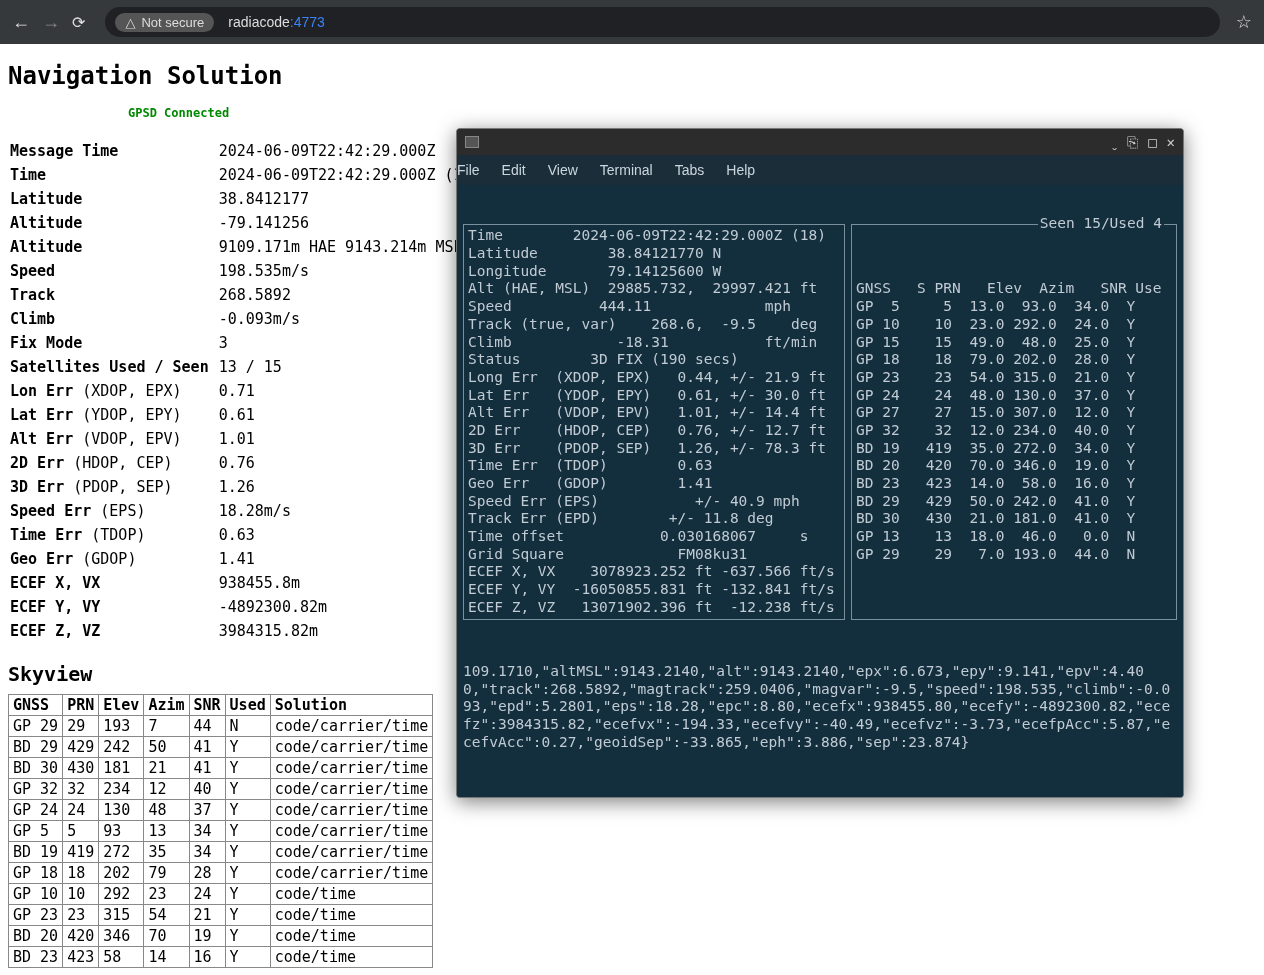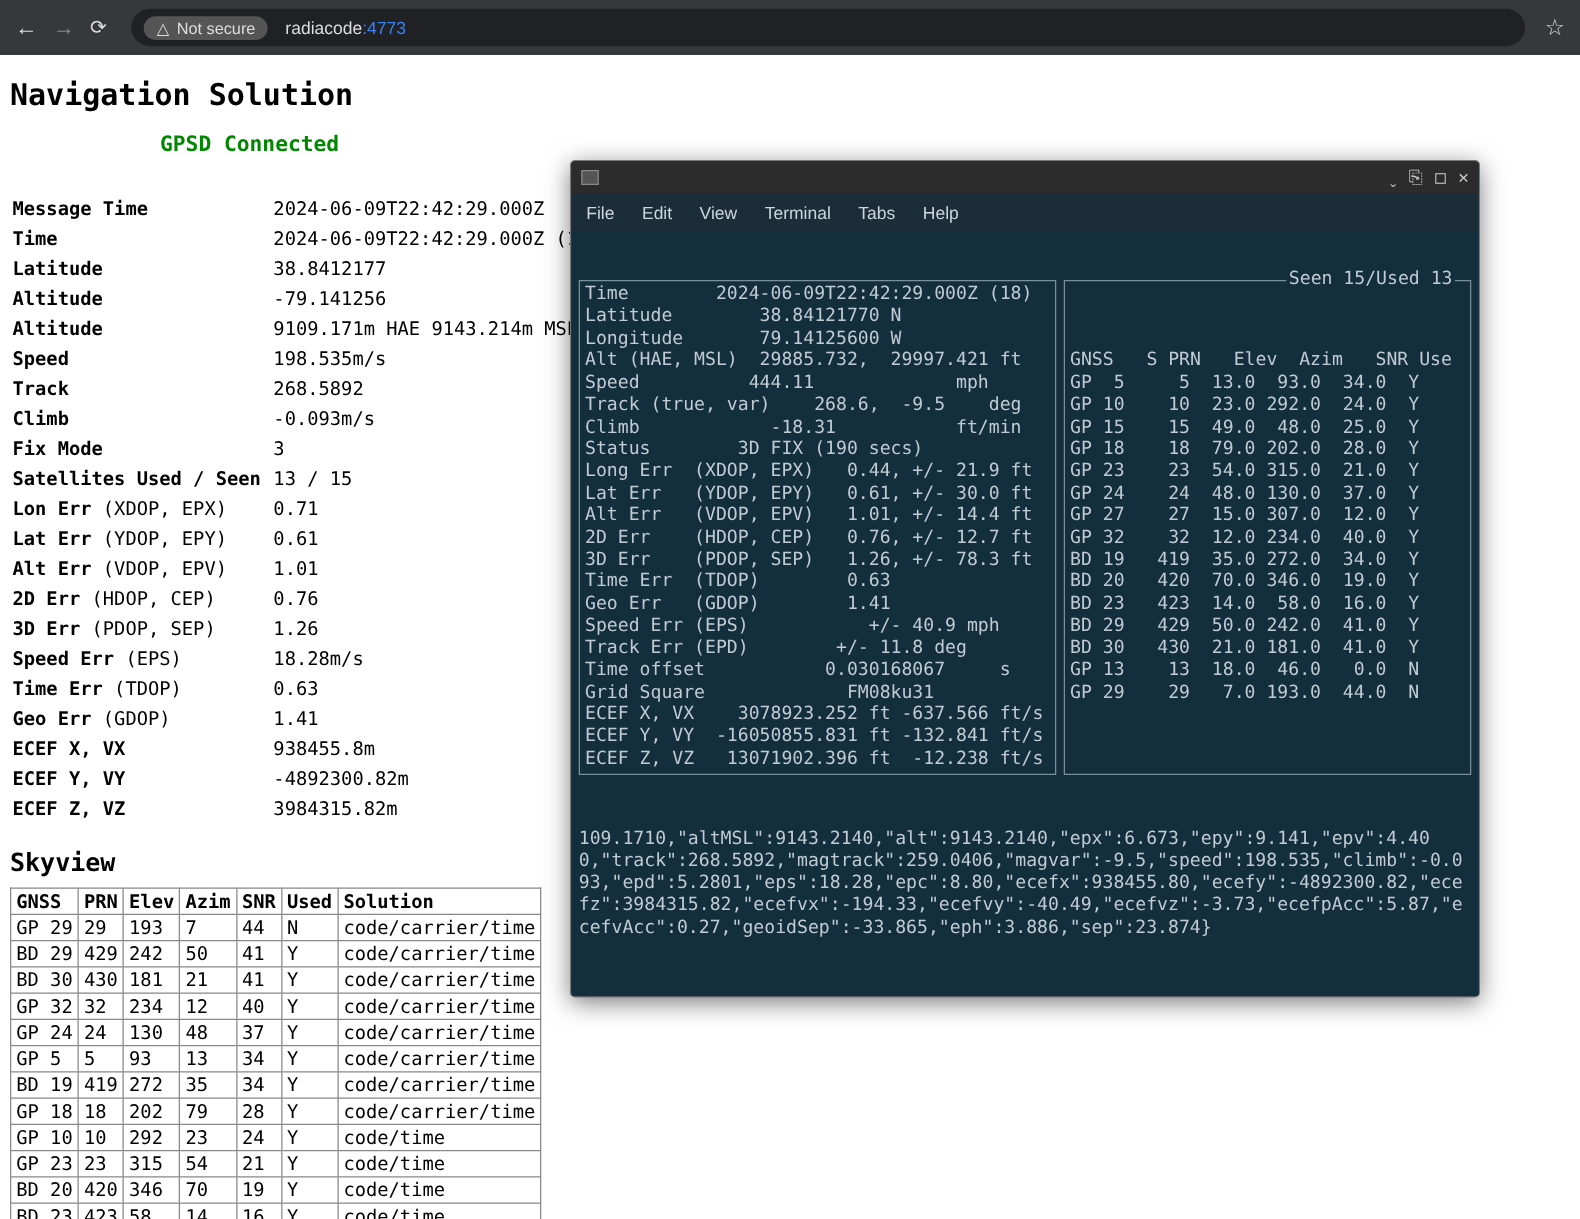--- a/index.html
+++ b/index.html
@@ -48,21 +48,21 @@
   gap: 6px;
   margin-right: 14px;
   font-size: 13px;
 }
 .addr-host { color: #ddd; }
 .addr-port { color: #3b82f6; }
 .star-icon { color: #ddd; font-size: 18px; margin-left: 8px; }
 
 .page-content { padding: 8px; font-family: monospace; position: relative; }
 h2.page-title { font-family: monospace; font-size: 24px; margin: 10px 0 16px 0; font-weight: bold; }
-.gpsd-status { color: #008800; font-size: 17px; font-weight: bold; margin-left: 120px; margin-bottom: 28px; }
+.gpsd-status { color: #008800; font-size: 12px; font-weight: bold; margin-left: 120px; margin-bottom: 18px; }
 
 .nav-table td { font-family: monospace; font-size: 15px; padding: 2px 8px 2px 0; white-space: nowrap; }
 .nav-table .label-strong { font-weight: bold; }
 
 h3.skyview-title { font-family: monospace; font-size: 20px; margin: 18px 0 8px 0; }
 .sky-table { border-collapse: collapse; }
 .sky-table th, .sky-table td {
   border: 1px solid #888;
   padding: 1px 4px;
   font-family: monospace;
@@ -94,21 +94,21 @@
 }
 .term-title-left { display:flex; align-items:center; gap:6px; }
 .term-icon { width: 14px; height: 12px; background: #555; border: 1px solid #888; display: inline-block; }
 .term-controls { display: flex; gap: 10px; font-size: 14px; }
 .term-menubar {
   background: #1a2d38;
   height: 30px;
   display: flex;
   align-items: center;
   gap: 22px;
-  padding: 0 12px;
+  padding: 0 0;
   color: #cbd6de;
   font-family: Arial, sans-serif;
   font-size: 14px;
 }
 .term-body {
   background: #132e3c;
   color: #c0cbd4;
   font-family: monospace;
   font-size: 14.5px;
   line-height: 1.22;
@@ -429,21 +429,21 @@
 Time Err  (TDOP)        0.63            
 Geo Err   (GDOP)        1.41            
 Speed Err (EPS)           +/- 40.9 mph  
 Track Err (EPD)        +/- 11.8 deg     
 Time offset           0.030168067     s 
 Grid Square             FM08ku31        
 ECEF X, VX    3078923.252 ft -637.566 ft/s
 ECEF Y, VY  -16050855.831 ft -132.841 ft/s
 ECEF Z, VZ   13071902.396 ft  -12.238 ft/s</div>
         <div class="term-panel right">
-          <div class="seen-used-label">Seen 15/Used 13</div>
+          <div class="seen-used-label">Seen 15/Used 4</div>
           <div id="term-right-content">GNSS   S PRN   Elev  Azim   SNR Use
 GP  5     5  13.0  93.0  34.0  Y
 GP 10    10  23.0 292.0  24.0  Y
 GP 15    15  49.0  48.0  25.0  Y
 GP 18    18  79.0 202.0  28.0  Y
 GP 23    23  54.0 315.0  21.0  Y
 GP 24    24  48.0 130.0  37.0  Y
 GP 27    27  15.0 307.0  12.0  Y
 GP 32    32  12.0 234.0  40.0  Y
 BD 19   419  35.0 272.0  34.0  Y

